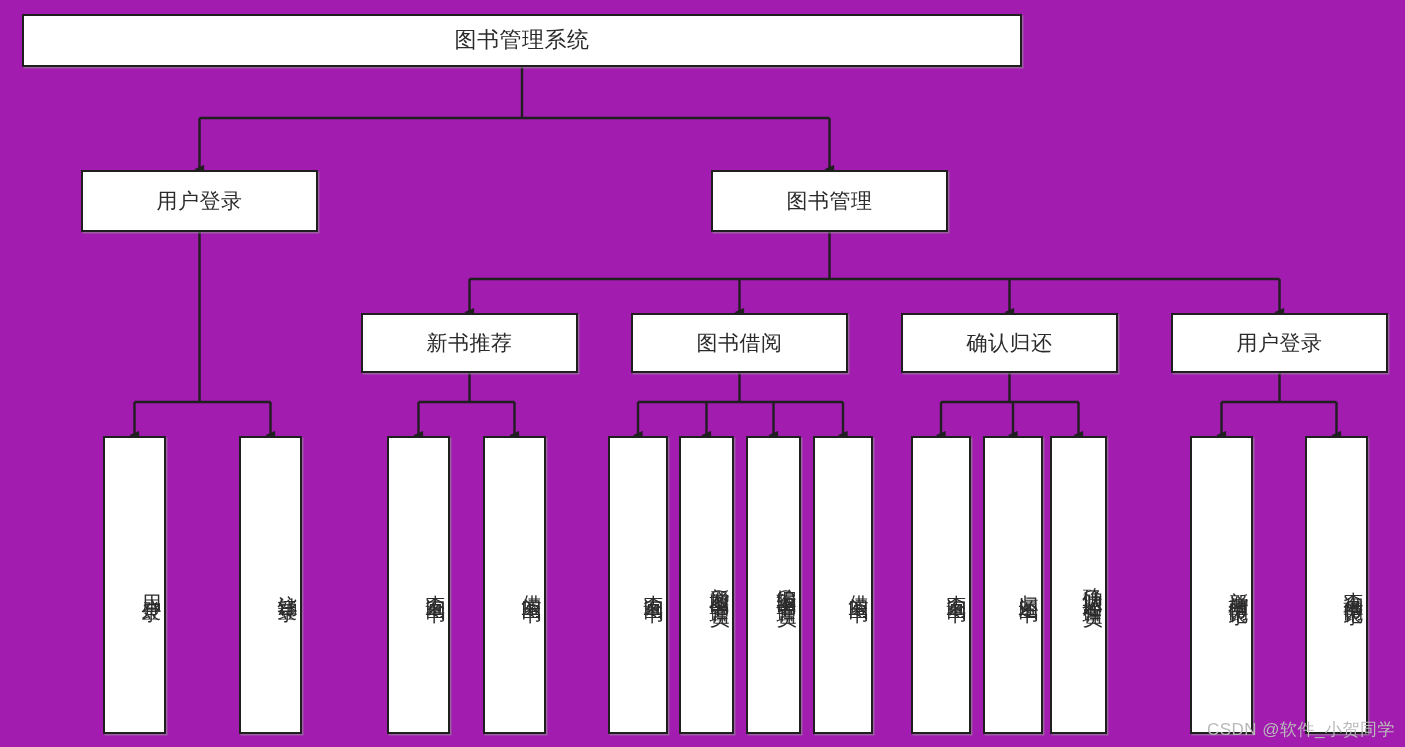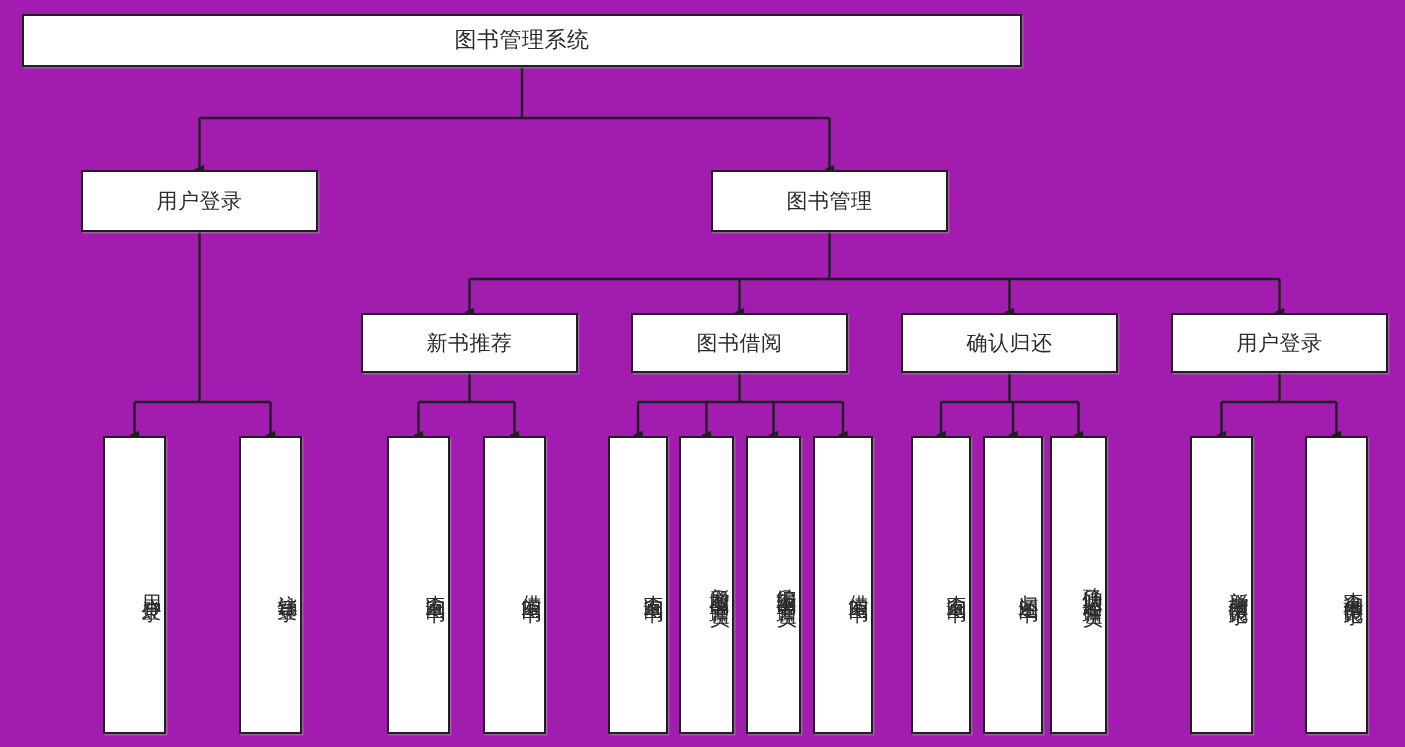--- a/index.html
+++ b/index.html
@@ -180,13 +180,14 @@
         <span>确认归还（管理员）</span>
       </div>
       <div class="node vert" style="left: 1190px; top: 436px; width: 63px; height: 298px;">
         <span>新增借阅记录</span>
       </div>
       <div class="node vert" style="left: 1305px; top: 436px; width: 63px; height: 298px;">
         <span>查询借阅记录</span>
       </div>
     </div>
 
+  <div class="watermark">CSDN @软件_小贺同学</div>
 </div>
 
 </body></html>

